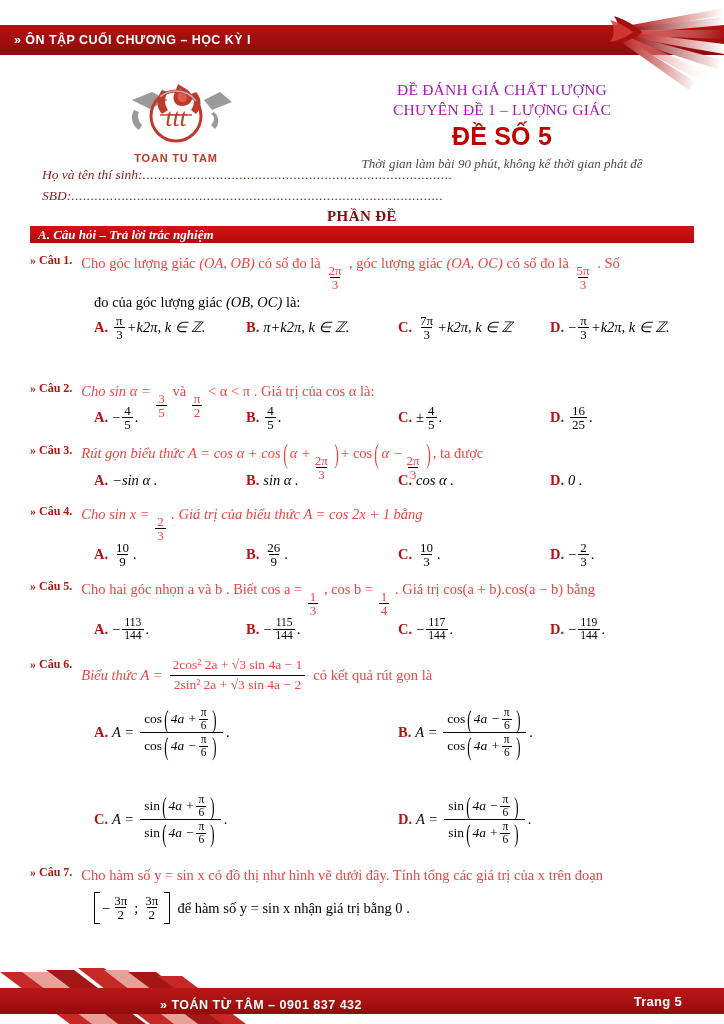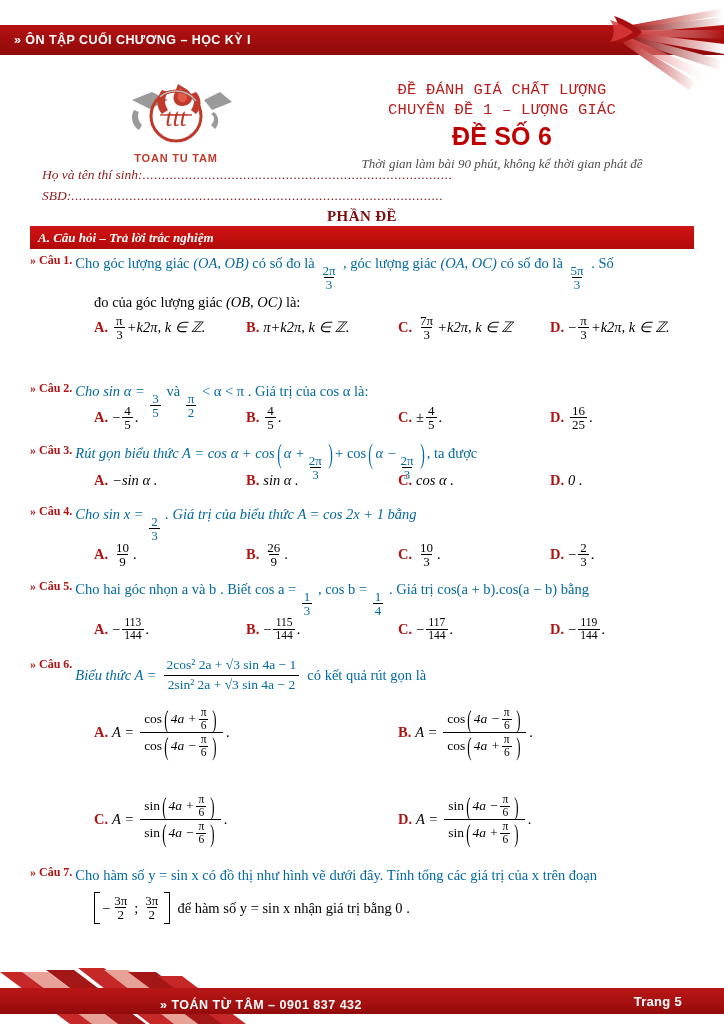--- a/index.html
+++ b/index.html
@@ -29,21 +29,21 @@
   
   .logo-wrap{position:absolute;left:112px;top:82px;width:128px;height:82px;}
   .logo-name{
     position:absolute;left:0;right:0;bottom:0;text-align:center;
     font-family:"Liberation Sans",sans-serif;font-weight:bold;font-size:11px;
     color:#c0392b;letter-spacing:.8px;
   }
 
   
   .title-block{position:absolute;left:330px;top:80px;width:344px;text-align:center;}
-  .title-line{color:#b91c1c;font-size:15.5px;line-height:20px;letter-spacing:.2px;font-family:Liberation Mono, monospace;}
+  .title-line{color:#a21caf;font-size:15.5px;line-height:20px;letter-spacing:.2px;}
   .title-main{
     color:#c00000;font-family:"Liberation Sans",sans-serif;font-weight:bold;
     font-size:25px;line-height:30px;letter-spacing:.2px;margin-top:1px;
   }
   .title-sub{
     color:#4d4d4d;font-style:italic;font-size:13px;line-height:18px;margin-top:4px;
   }
 
   
   .field-line{
@@ -54,36 +54,36 @@
   .dots{letter-spacing:.5px;}
 
   
   .phande{
     position:absolute;left:0;top:208px;width:724px;text-align:center;
     color:#7c1010;font-weight:bold;font-size:15px;letter-spacing:.4px;
   }
 
   
   .section-bar{
-    position:absolute;left:30px;top:226px;width:664px;height:23px;
+    position:absolute;left:30px;top:226px;width:664px;height:17px;
     background:linear-gradient(to bottom,#cf1414 0%,#c00d0d 60%,#b00a0a 100%);
   }
   .section-bar-label{
     position:absolute;left:8px;top:50%;transform:translateY(-50%);
     color:#ffffff;font-style:italic;font-weight:bold;font-size:13px;white-space:nowrap;
   }
 
   
   .q{position:absolute;left:30px;width:668px;}
   .q-head{display:flex;align-items:flex-start;}
   .q-num{
     color:#b01515;font-family:Liberation Serif, serif;font-weight:bold;
     font-size:12px;white-space:nowrap;flex:0 0 auto;padding-top:1px;
   }
-  .q-body{margin-left:3px;font-size:14.5px;line-height:22px;color:#0369a1;}
+  .q-body{margin-left:9px;font-size:14.5px;line-height:22px;color:#ef4444;}
   .q-cont{margin-left:64px;font-size:14.5px;line-height:22px;color:#000;}
 
   
   .opts{position:absolute;left:94px;width:608px;display:flex;}
   .opt{display:flex;align-items:center;font-size:14.5px;color:#000;}
   .opt-k{color:#b01515;font-weight:bold;margin-right:4px;font-family:"Liberation Serif",serif;}
   .w4{flex:0 0 152px;}
 
   
   .mi{font-style:italic;}
@@ -183,21 +183,21 @@
 
       <text x="64" y="44" font-family="Liberation Serif, serif" font-style="italic" font-size="26" fill="#c0392b" text-anchor="middle">ttt</text>
       <line x1="48" y1="33" x2="80" y2="33" stroke="#c0392b" stroke-width="1.4"></line>
     </svg>
     <div class="logo-name">TOAN TU TAM</div>
   </div>
 
   <div class="title-block">
     <div class="title-line">ĐỀ ĐÁNH GIÁ CHẤT LƯỢNG</div>
     <div class="title-line">CHUYÊN ĐỀ 1 –  LƯỢNG GIÁC</div>
-    <div class="title-main">ĐỀ SỐ 6</div>
+    <div class="title-main">ĐỀ SỐ 5</div>
     <div class="title-sub">Thời gian làm bài 90 phút, không kể thời gian phát đề</div>
   </div>
 
   <div class="field-line field-name"><span>Họ và tên thí sinh:</span><span class="dots">................................................................................</span></div>
   <div class="field-line field-sbd"><span>SBD:</span><span class="dots">................................................................................................</span></div>
 
   <div class="phande">PHẦN ĐỀ</div>
 
   <div class="section-bar">
     <div class="section-bar-label">A. Câu hỏi – Trả lời trắc nghiệm</div>

